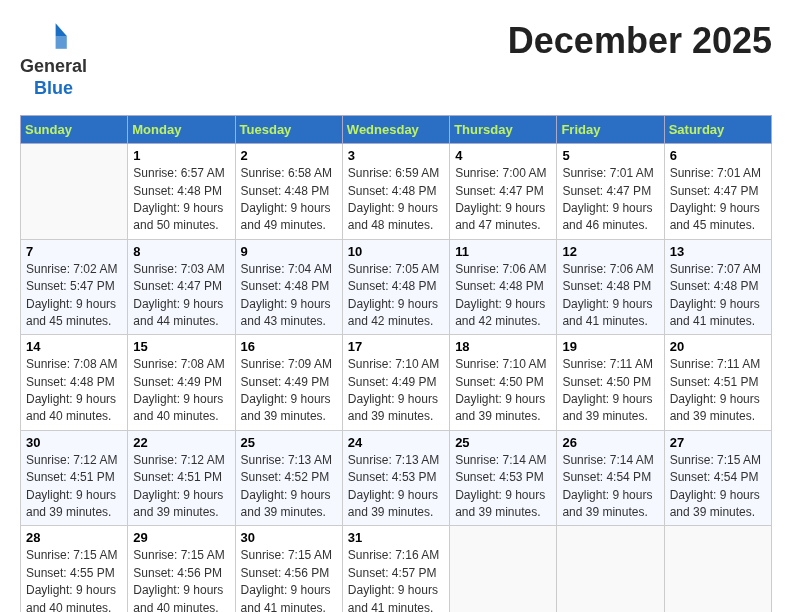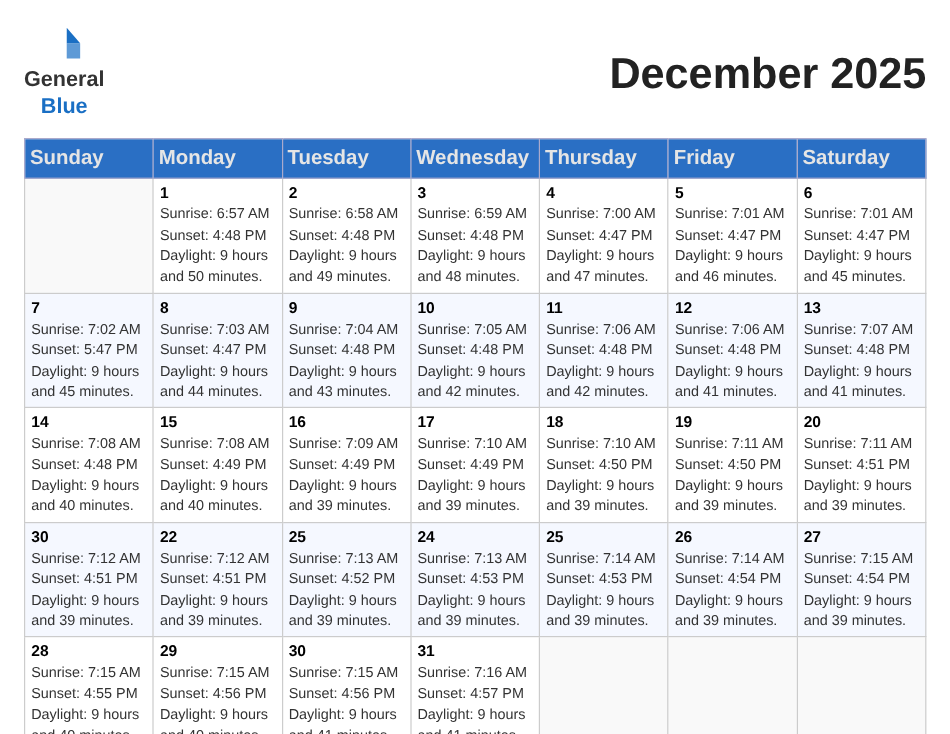--- a/index.html
+++ b/index.html
@@ -28,42 +28,41 @@
       line-height: 1.2;
     }
     .logo-general { color: #333; }
     .logo-blue { color: #1a6fc4; text-align: center; }
     .logo-icon {
       width: 32px;
       height: 32px;
     }
     .title-block {
       text-align: right;
-      margin-top: 20px;
     }
     .month-year {
       font-size: 36px;
       font-weight: bold;
       color: #222;
     }
     .location {
       font-size: 16px;
       color: #444;
     }
     table {
       width: 100%;
       border-collapse: collapse;
       font-size: 11px;
     }
     thead tr th {
       background-color: #2a6fc4;
-      color: #e5e5e5;
+      color: #bef264;
       padding: 6px 4px;
       text-align: left;
-      font-size: 17px;
+      font-size: 13px;
       font-weight: bold;
       border: 1px solid #aac;
     }
     tbody tr td {
       border: 1px solid #ccc;
       vertical-align: top;
       padding: 4px 5px;
       width: 107px;
       min-height: 80px;
       background: #fff;

